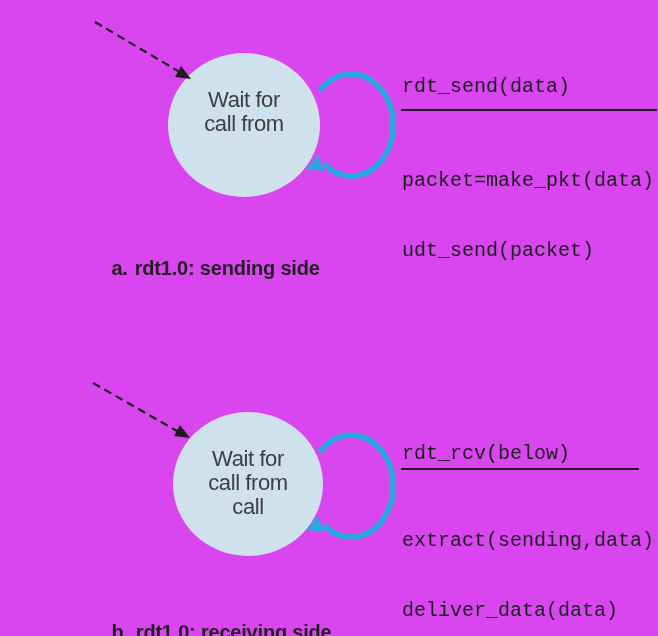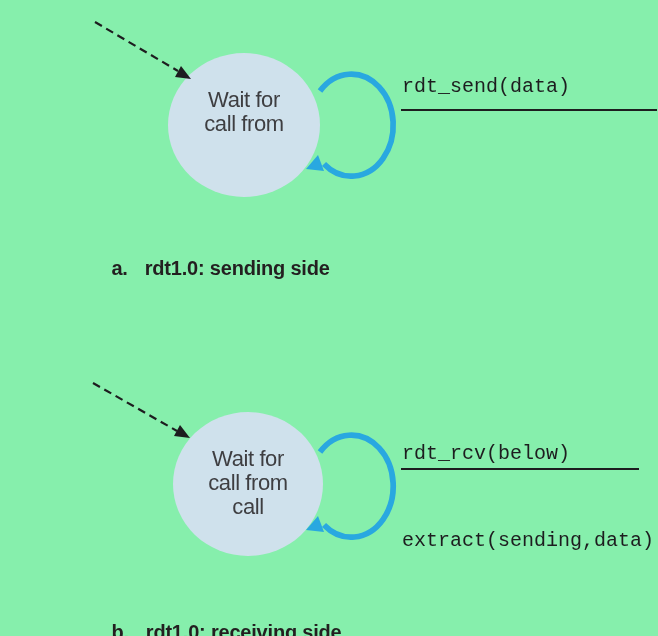--- a/index.html
+++ b/index.html
@@ -5,21 +5,21 @@
   :root{
     --accent:#29a8e0;
     --state-fill:#cfe1ec;
     --text-dark:#3e3e41;
     --ink:#1d1d1f;
   }
   html,body{margin:0;padding:0;background:#ffffff;}
   .canvas{
     position:relative;
     width:658px;height:636px;
-    background:#86efac;
+    background:#d946ef;
     overflow:hidden;
     font-family:"Liberation Sans", sans-serif;
   }
   .shapes{position:absolute;left:0;top:0;width:658px;height:636px;}
   .state-ellipse{fill:var(--state-fill);}
   .loop-arc{fill:none;stroke:var(--accent);stroke-width:5.7;}
   .loop-head{fill:var(--accent);stroke:none;}
   .init-line{stroke:var(--ink);stroke-width:2.2;stroke-dasharray:8 5;fill:none;}
   .init-head{fill:var(--ink);stroke:none;}
 
@@ -38,21 +38,21 @@
   }
   .rule{
     position:absolute;height:2px;background:var(--ink);
   }
   .actions .code-line{height:23.5px;}
   .caption{
     position:absolute;
     font-size:20px;font-weight:bold;color:#231f20;
     white-space:pre;letter-spacing:-0.2px;
   }
-  .caption .cap-text{margin-left:17px;}
+  .caption .cap-text{margin-left:7px;}
 </style>
 </head>
 <body>
 
 <div class="canvas">
 
   <svg class="shapes" viewBox="0 0 658 636">
 
     <g>
       <ellipse class="state-ellipse" cx="244" cy="125" rx="76" ry="72"></ellipse>
@@ -71,34 +71,39 @@
     </g>
   </svg>
 
   <div class="state-label" style="left:164px;top:88px;">
     <div>Wait for</div>
     <div>call from</div>
   </div>
 
   <div class="code" style="left:402px;top:75px;">rdt_send(data)</div>
   <div class="rule" style="left:401px;top:109px;width:256px;"></div>
+  <div class="code actions" style="left:402px;top:123px;">
+    <div class="code-line">packet=make_pkt(data)</div>
+    <div class="code-line">udt_send(packet)</div>
+  </div>
 
   <div class="caption" style="left:90px;top:234px;">
     <span class="cap-prefix">a.</span><span class="cap-text">rdt1.0: sending side</span>
   </div>
 
   <div class="state-label" style="left:168px;top:447px;">
     <div>Wait for</div>
     <div>call from</div>
     <div>call</div>
   </div>
 
   <div class="code" style="left:402px;top:442px;">rdt_rcv(below)</div>
   <div class="rule" style="left:401px;top:468px;width:238px;"></div>
   <div class="code actions" style="left:402px;top:483px;">
     <div class="code-line">extract(sending,data)</div>
+    <div class="code-line">deliver_data(data)</div>
   </div>
 
   <div class="caption" style="left:90px;top:598px;">
     <span class="cap-prefix">b.</span><span class="cap-text">rdt1.0: receiving side</span>
   </div>
 
 </div>
 
 </body></html>

